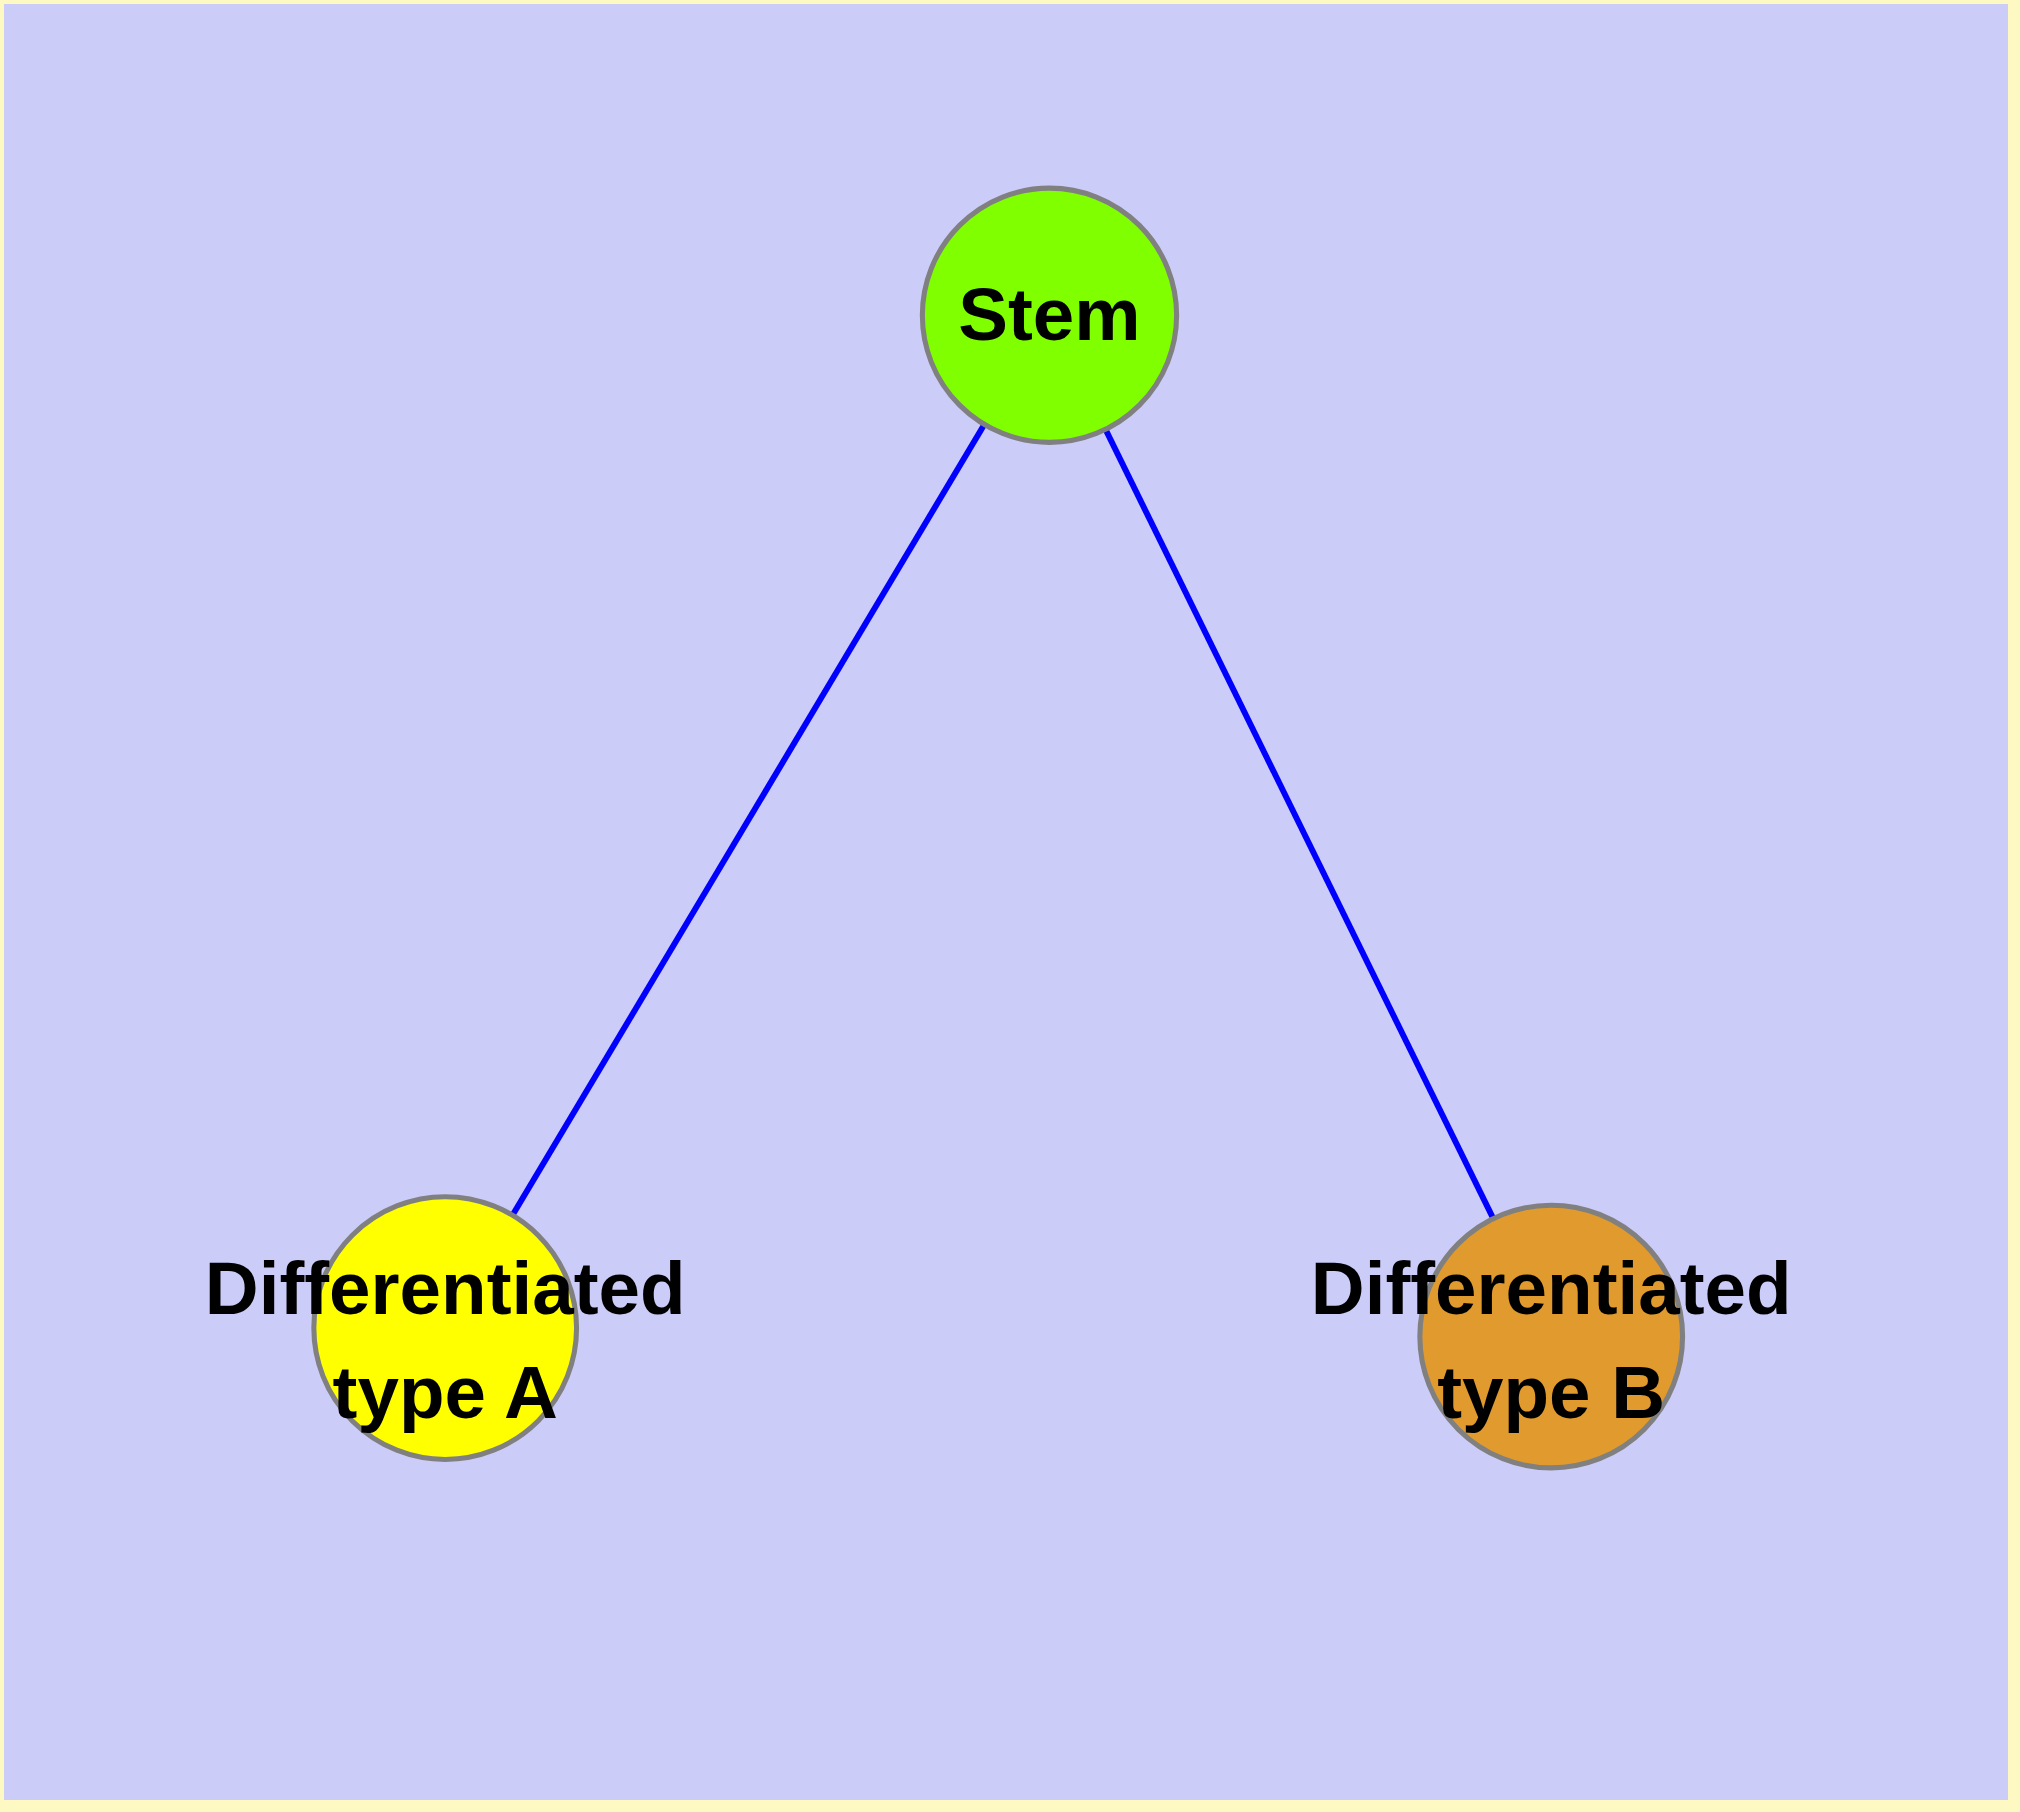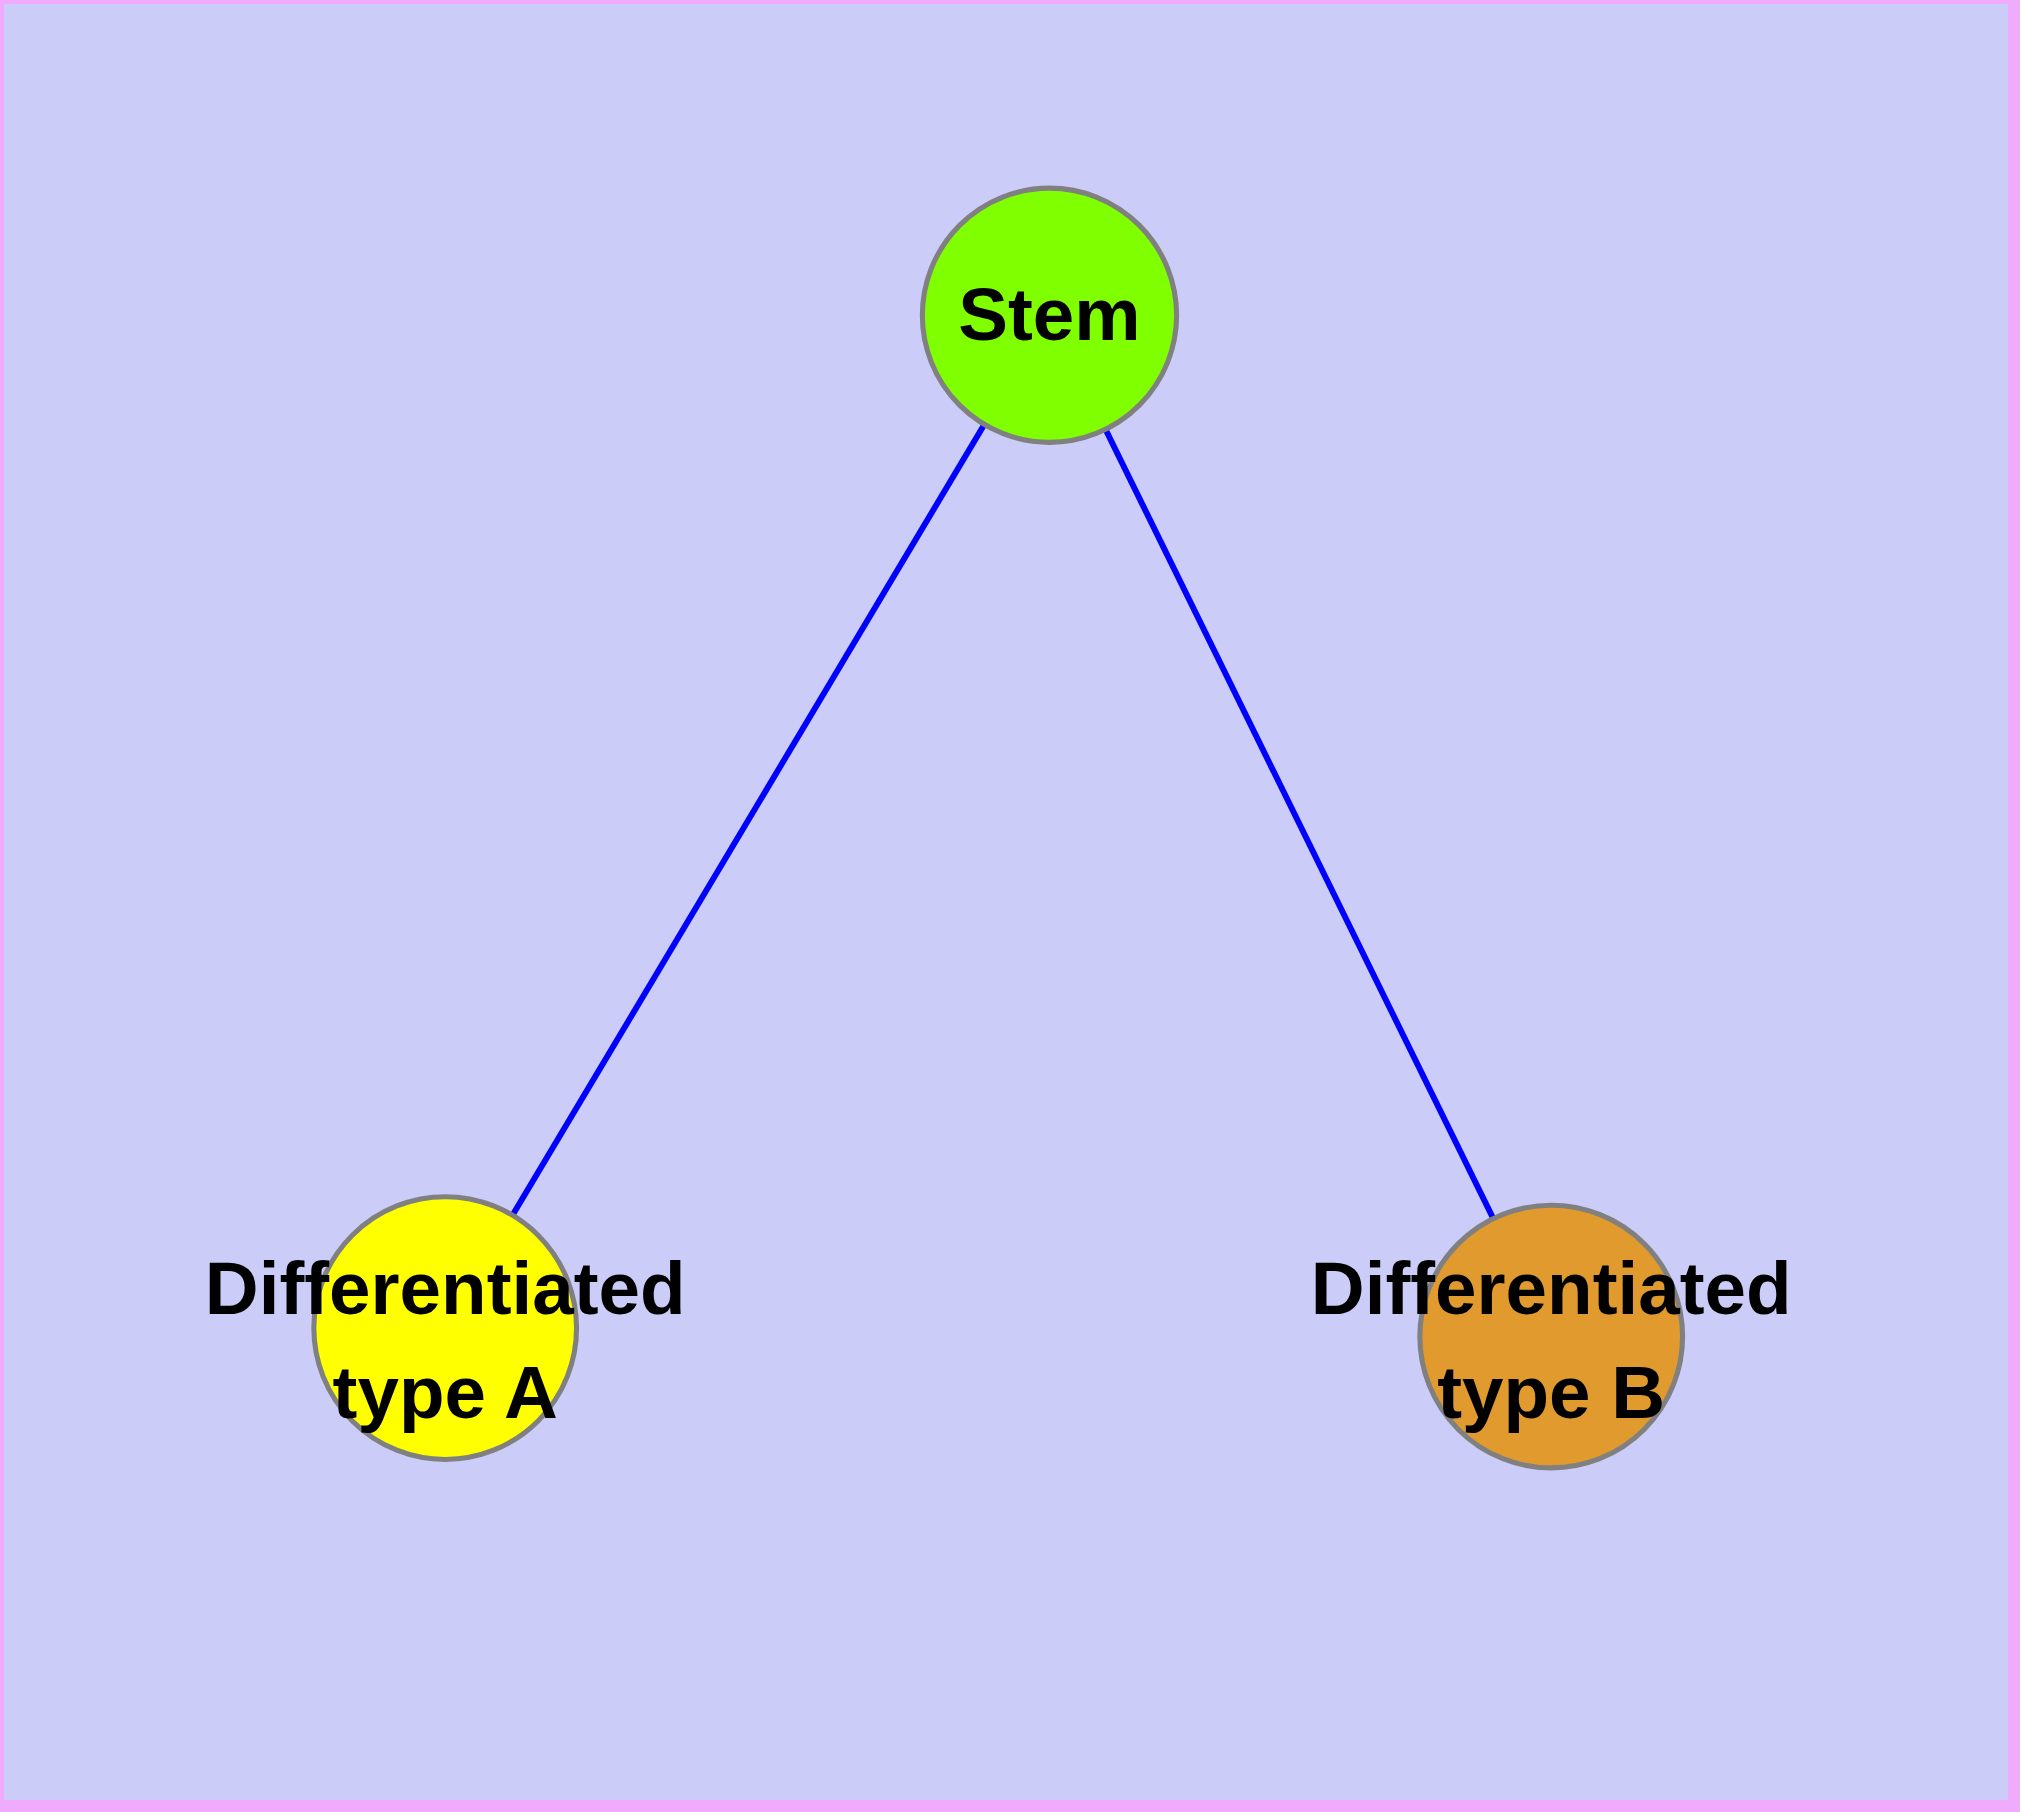--- a/index.html
+++ b/index.html
@@ -11,21 +11,21 @@
   body {
     width: 2021px;
     height: 1812px;
     overflow: hidden;
     font-family: "Liberation Sans", sans-serif;
   }
   #canvas {
     position: relative;
     width: 2021px;
     height: 1812px;
-    background: #f0abfc;
+    background: #fef9c3;
   }
   #plot-area {
     position: absolute;
     left: 4.2px;
     top: 4.2px;
     width: 2004px;
     height: 1796px;
     background: #ccccf9;
   }
   #graph-svg {

